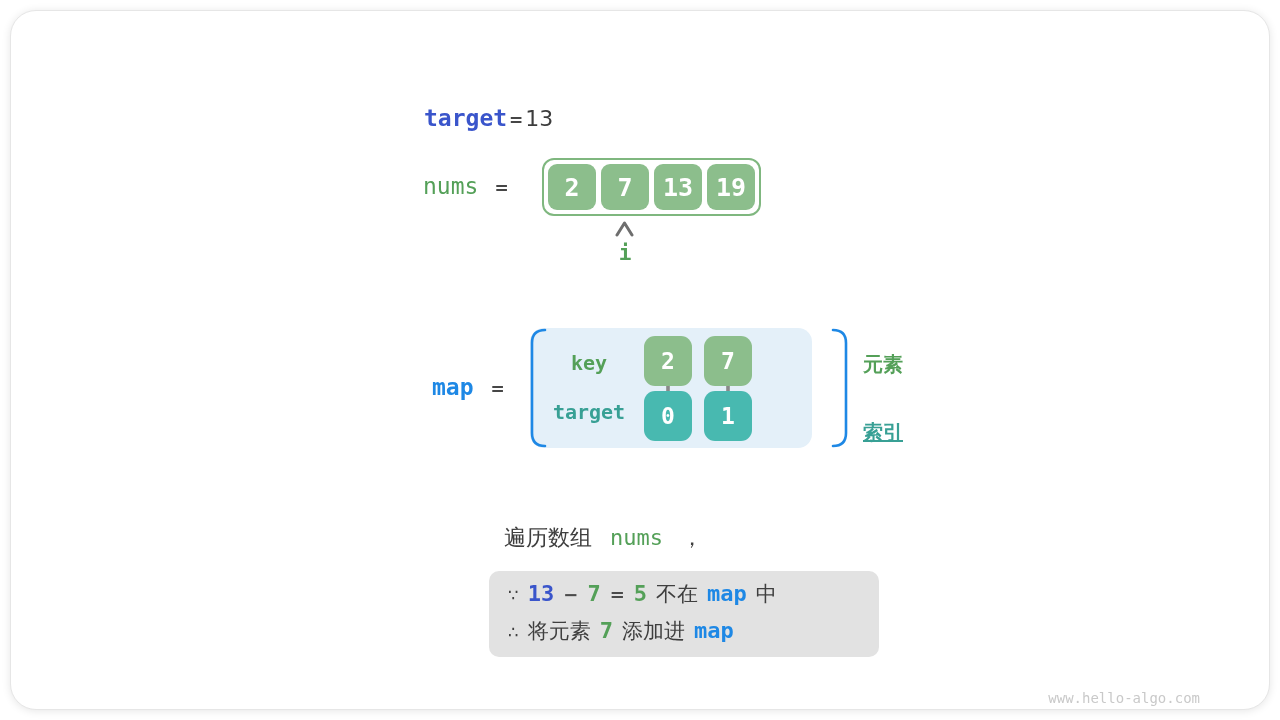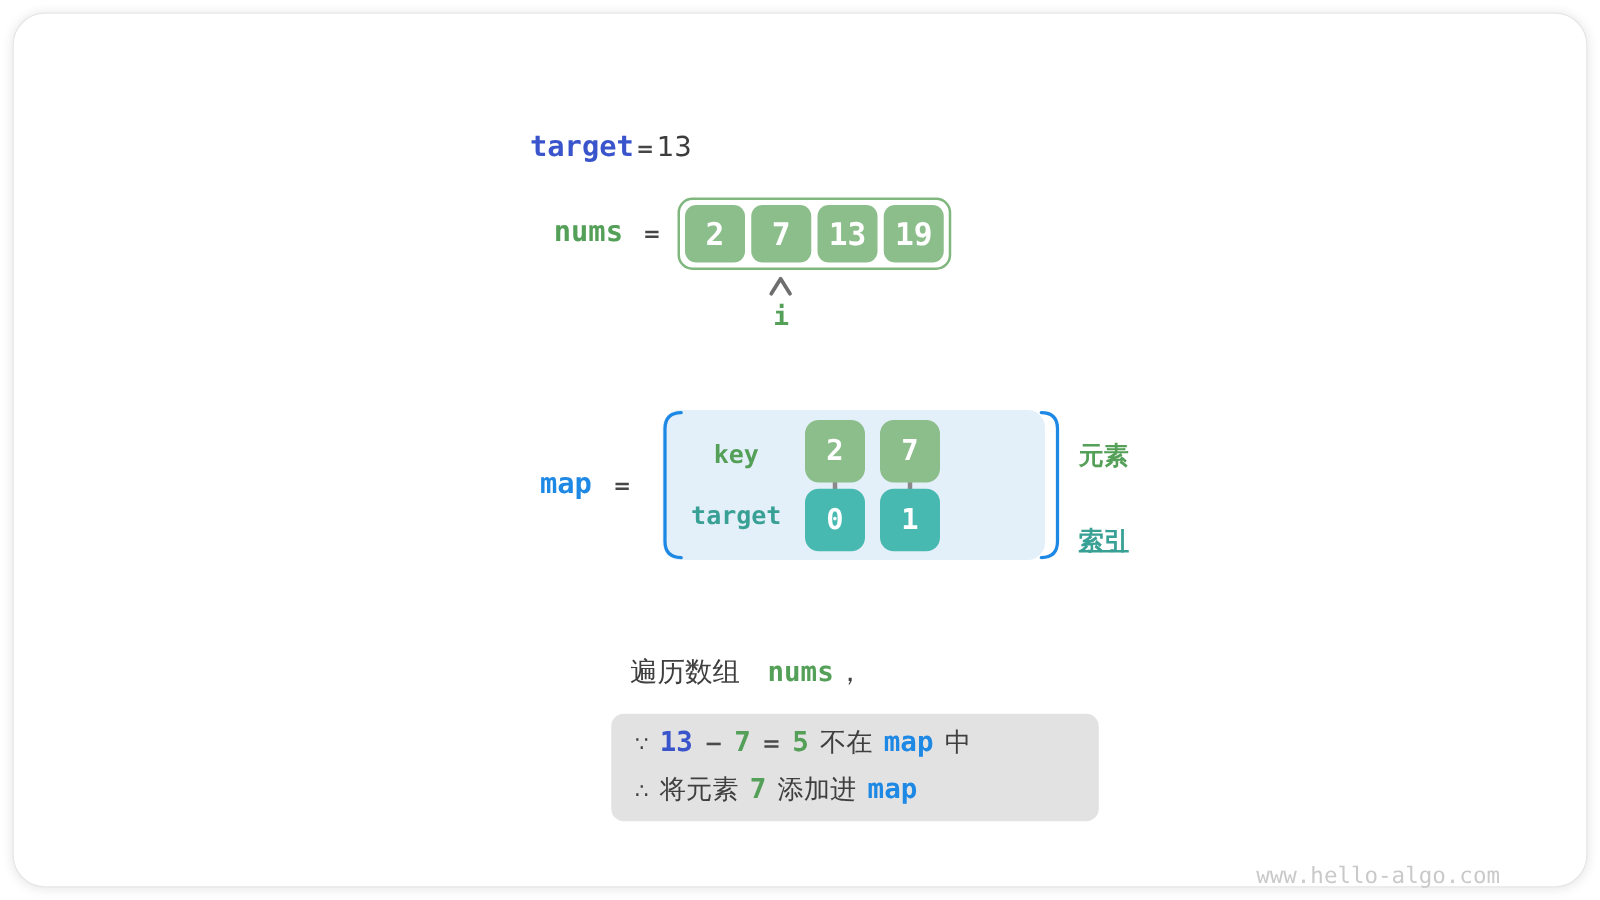--- a/index.html
+++ b/index.html
@@ -27,21 +27,21 @@
     font-weight: bold; font-size: 23px; color: var(--royal-blue); }
   .eq { font-size: 17px; font-weight: bold; color: #464646; }
   .plain-num { font-size: 22px; color: #3C3C3C; }
 
   
   .nums-label {
     position: absolute; left: 412px; top: 162px;
     display: flex; align-items: baseline; gap: 16px;
   }
   .kw-green { font-family: "DejaVu Sans Mono", "Liberation Mono", monospace;
-    font-weight: bold; font-size: 23px; color: var(--green); margin-left: 20px; }
+    font-weight: normal; font-size: 23px; color: var(--green); }
   .array-box {
     position: absolute; left: 531px; top: 147px; width: 219px; height: 58px;
     border: 2px solid var(--box-green-border); border-radius: 12px;
     background: #fff; display: flex; gap: 5px; padding: 4px;
   }
   .array-cell {
     flex: 1; background: var(--box-green); border-radius: 9px;
     display: flex; align-items: center; justify-content: center;
     color: #fff; font-family: "DejaVu Sans Mono", "Liberation Mono", monospace;
     font-weight: bold; font-size: 25px;
@@ -54,21 +54,21 @@
   }
 
   
   .map-label-row {
     position: absolute; left: 421px; top: 363px;
     display: flex; align-items: baseline; gap: 17px;
   }
   .kw-blue { font-family: "DejaVu Sans Mono", "Liberation Mono", monospace;
     font-weight: bold; font-size: 23px; color: var(--bright-blue); }
   .map-box {
-    position: absolute; left: 519px; top: 317px; width: 306px; height: 120px;
+    position: absolute; left: 519px; top: 317px; width: 282px; height: 120px;
     background: var(--map-bg); border-radius: 14px;
   }
   .map-overlay { position: absolute; left: 0; top: 0; }
   .map-row-label {
     position: absolute; left: 16px; width: 86px; text-align: center;
     font-family: "DejaVu Sans Mono", "Liberation Mono", monospace;
     font-weight: bold; font-size: 20px;
   }
   .map-row-label.key { top: 23px; color: var(--green); }
   .map-row-label.value { top: 72px; color: var(--teal); }
@@ -82,21 +82,21 @@
   .map-cell.value { top: 63px; background: var(--box-teal); }
   .col-0 { left: 114px; }
   .col-1 { left: 174px; }
   .side-label { position: absolute; left: 852px; font-weight: bold; font-size: 20px; }
   .side-label.element { top: 340px; color: var(--green); }
   .side-label.index { top: 408px; color: var(--teal); text-decoration: underline; }
 
   
   .caption {
     position: absolute; left: 493px; top: 512px;
-    display: flex; align-items: baseline; gap: 2px; font-size: 22px; color: #3F3F3F;
+    display: flex; align-items: baseline; gap: 18px; font-size: 22px; color: #3F3F3F;
   }
   .caption .kw-green { font-size: 22px; }
   .note-box {
     position: absolute; left: 478px; top: 560px; width: 390px; height: 86px;
     background: var(--note-bg); border-radius: 10px;
     padding: 9px 0 0 19px;
   }
   .note-line {
     display: flex; align-items: baseline; gap: 9px;
     height: 37px; font-size: 21px; color: #3F3F3F;
@@ -106,21 +106,21 @@
     font-weight: bold; font-size: 22px; color: var(--royal-blue); }
   .num-green { font-family: "DejaVu Sans Mono", "Liberation Mono", monospace;
     font-weight: bold; font-size: 22px; color: var(--green); }
   .op { font-size: 18px; font-weight: bold; color: #4A4A4A; }
   .note-kw-blue { font-family: "DejaVu Sans Mono", "Liberation Mono", monospace;
     font-weight: bold; font-size: 22px; color: var(--bright-blue); }
 
   .watermark {
     position: absolute; right: 69px; top: 679px;
     font-family: "DejaVu Sans Mono", "Liberation Mono", monospace;
-    font-size: 18px; color: var(--watermark-gray);
+    font-size: 14px; color: var(--watermark-gray);
   }
 </style>
 </head>
 <body>
 
 <div class="canvas">
   <div class="card">
 
     <div class="target-row">
       <span class="kw-royal">target</span>

